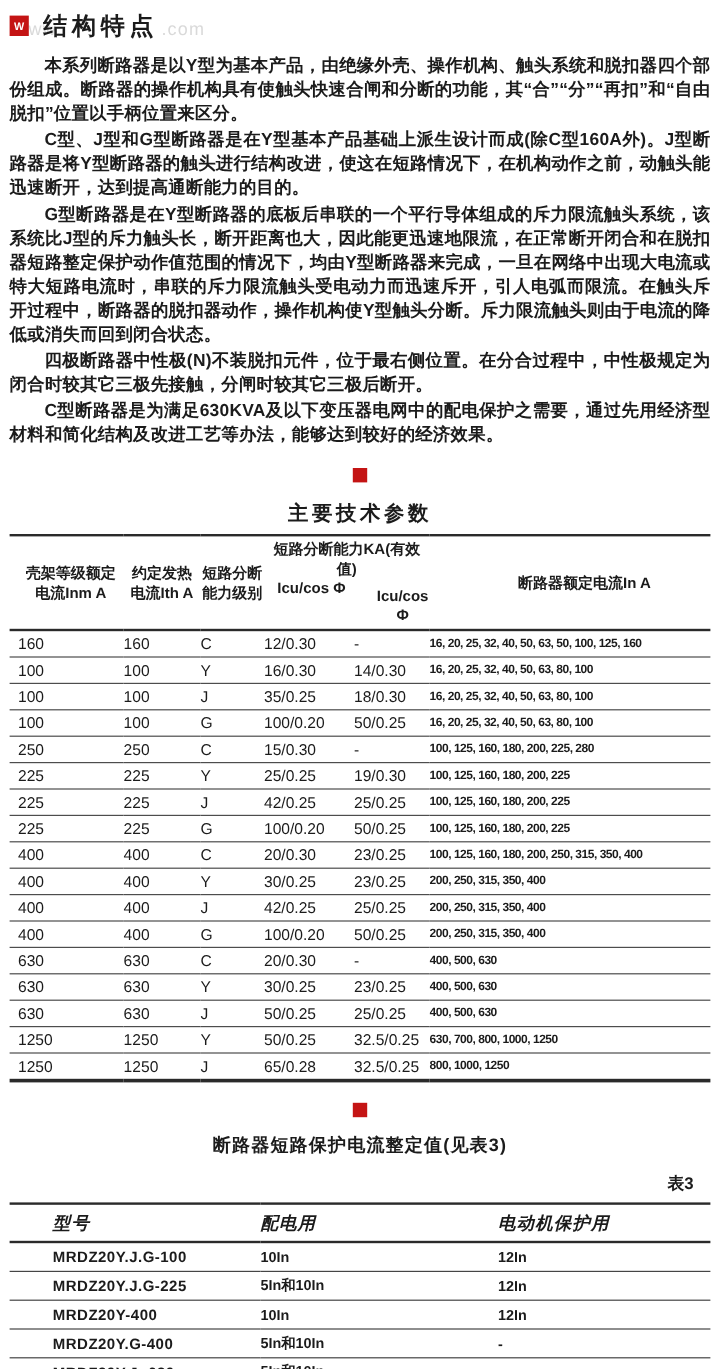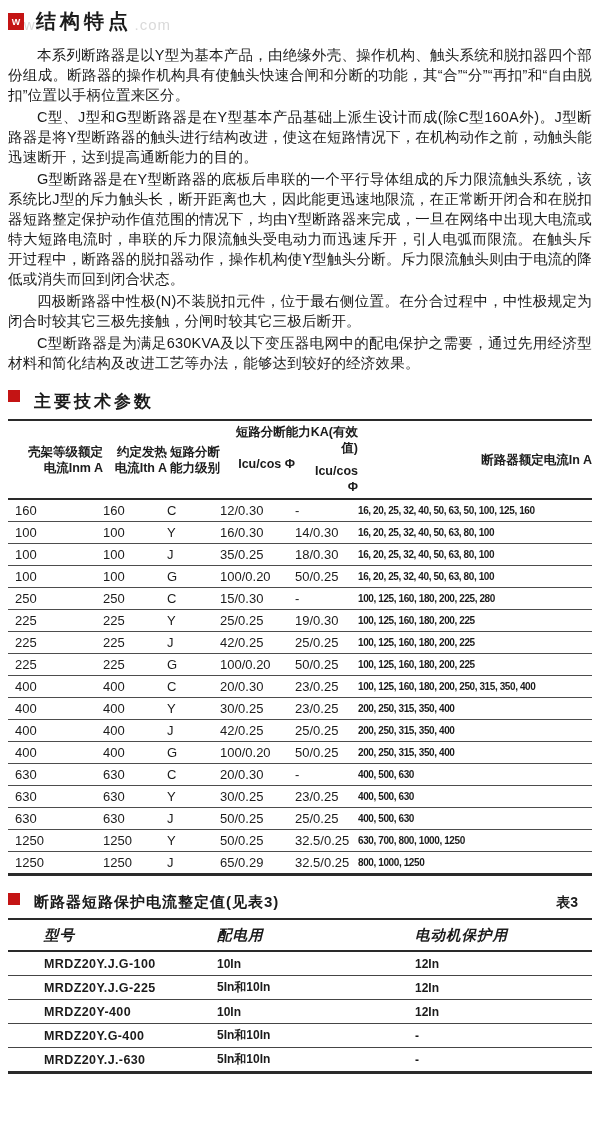--- a/index.html
+++ b/index.html
@@ -18,40 +18,40 @@
   }
 
   
   .h1-row{display:flex;align-items:center;gap:12px;padding:3px 0 8px 0;position:relative;z-index:1;}
   .logo{
     width:16px;height:17px;background:#c41414;color:#fff;
     display:flex;align-items:center;justify-content:center;
     font-size:9px;font-weight:bold;flex:0 0 auto;
   }
   .h1{font-size:20px;font-weight:bold;letter-spacing:4px;}
-  .sec-row{display:flex;gap:14px;margin-top:17px;position:relative;z-index:1;}
+  .sec-row{display:flex;align-items:center;gap:14px;margin-top:17px;position:relative;z-index:1;flex-direction:column;}
   .bullet{width:12px;height:12px;background:#c41414;flex:0 0 auto;}
   .h2{font-size:17px;font-weight:bold;letter-spacing:3px;}
   .h3{font-size:15px;font-weight:bold;letter-spacing:1px;}
   .sec-row.between{justify-content:flex-start;}
   .tbl-label{margin-left:auto;margin-right:14px;font-size:14px;font-weight:bold;align-self:flex-end;}
 
   
   .body-text{margin-top:2px;}
   .body-p{
     margin:2px 0;text-indent:2em;text-align:justify;
-    font-size:14.5px;line-height:20px;font-weight:400;letter-spacing:.2px;
+    font-size:14.5px;line-height:20px;font-weight:700;letter-spacing:.2px;
   }
 
   
   table{border-collapse:collapse;table-layout:fixed;margin:6px 0 0 0;width:584px;}
   .t2{border-top:2px solid #2a2a2a;border-bottom:3px solid #2a2a2a;}
   .t2 thead{border-bottom:2px solid #2a2a2a;}
   .t2 th{
-    text-align:right;font-size:12.5px;font-weight:bold;line-height:16px;
+    text-align:center;font-size:12.5px;font-weight:bold;line-height:16px;
     white-space:pre-line;vertical-align:middle;padding:3px 0;
   }
   .t2 th.c1{padding-left:7px;margin-left:16px;}
   .t2 th.c4top{vertical-align:bottom;padding-bottom:0;}
   .t2 th.c4a{vertical-align:top;padding-top:0;padding-left:4px;}
   .t2 th.c4b{vertical-align:top;padding-top:7px;padding-left:18px;}
   .t2 th.c6h{padding-left:24px;white-space:normal;}
   .t2 td{
     height:21px;font-size:13px;padding:0;vertical-align:middle;
     border-top:1px solid #4d4d4d;overflow:hidden;
@@ -267,21 +267,21 @@
           <td>Y</td>
           <td>50/0.25</td>
           <td>32.5/0.25</td>
           <td class="c6">630, 700, 800, 1000, 1250</td>
         </tr>
 
         <tr>
           <td class="c1">1250</td>
           <td>1250</td>
           <td>J</td>
-          <td>65/0.29</td>
+          <td>65/0.28</td>
           <td>32.5/0.25</td>
           <td class="c6">800, 1000, 1250</td>
         </tr>
       </tbody>
   </table>
 
   <div class="sec-row between">
     <span class="bullet"></span>
     <span class="h3">断路器短路保护电流整定值(见表3)</span>
     <span class="tbl-label">表3</span>

